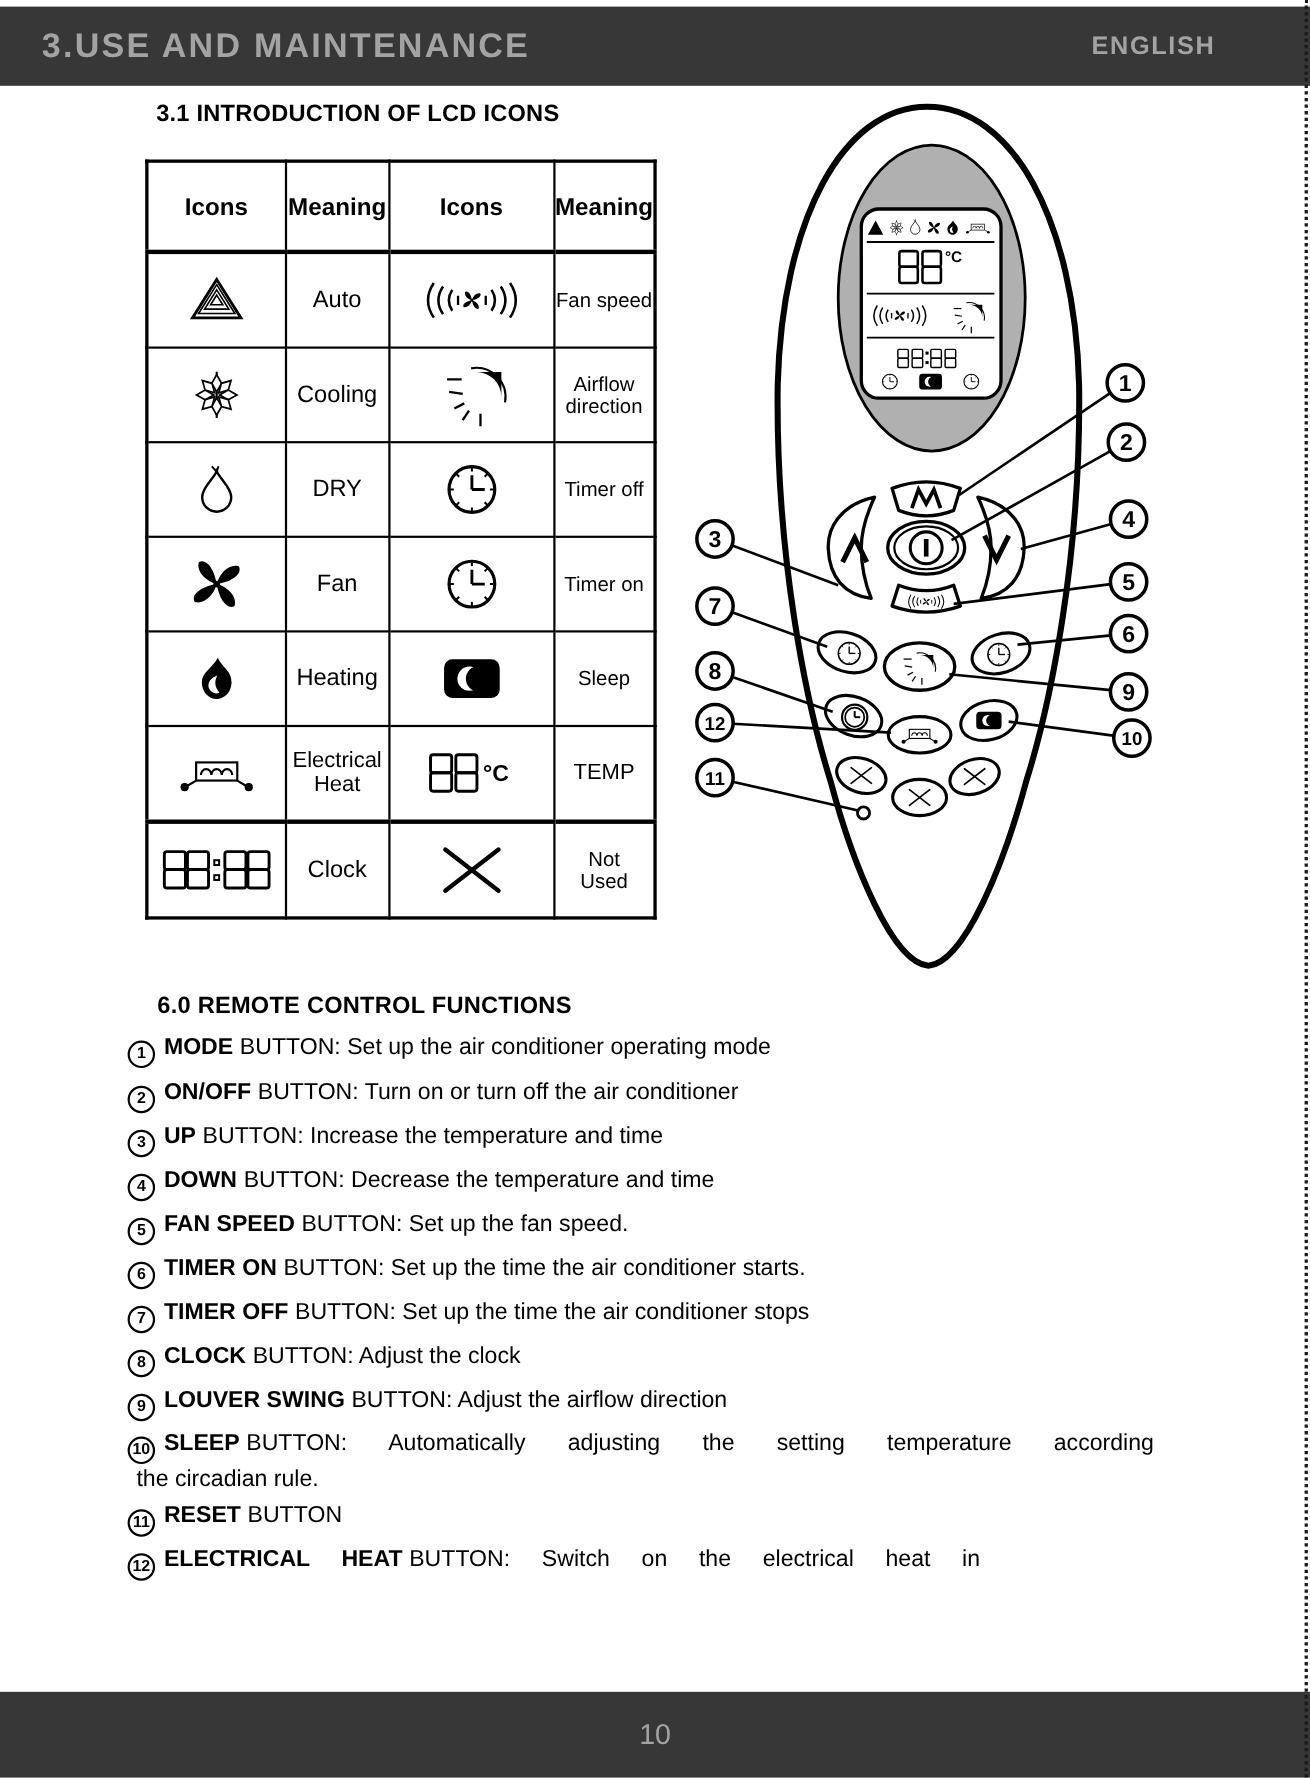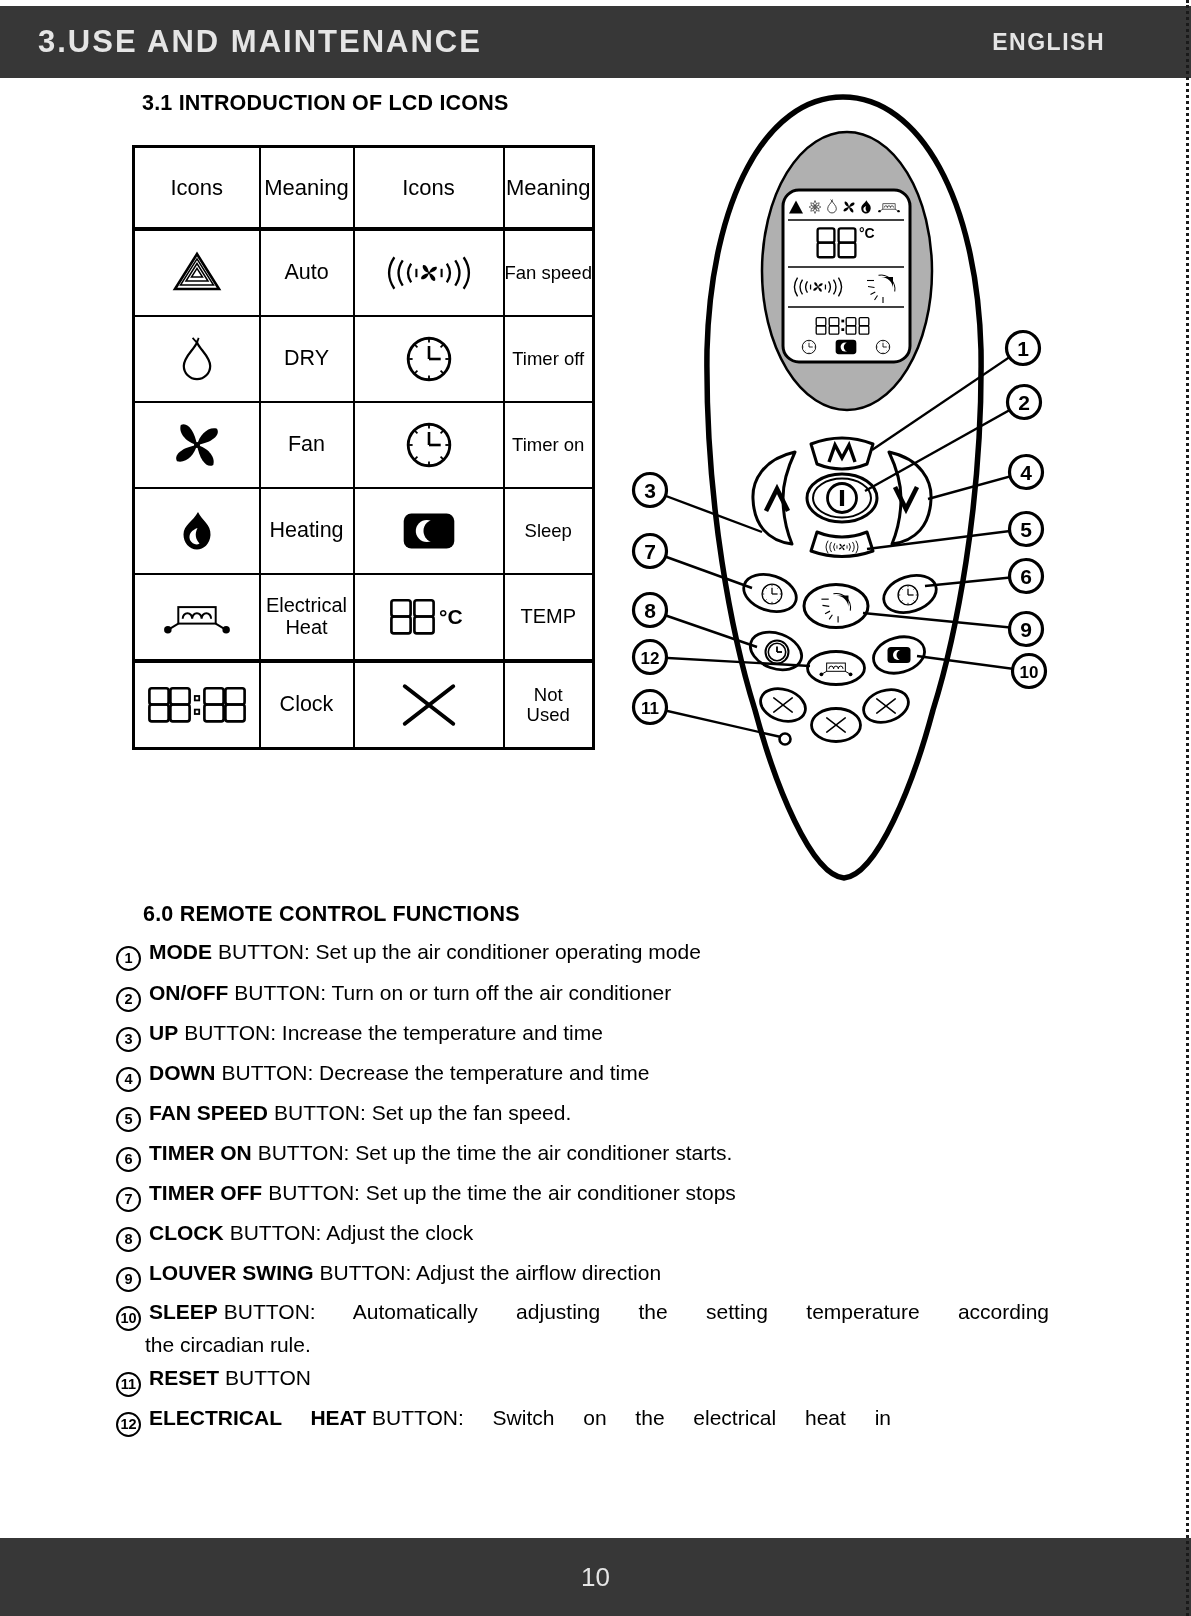--- a/index.html
+++ b/index.html
@@ -1,58 +1,58 @@
 <!DOCTYPE html>
 <html><head>
 <meta charset="utf-8">
 <style>
   html,body{margin:0;padding:0;background:#fff;}
   body{width:1191px;height:1616px;position:relative;overflow:hidden;
        font-family:"Liberation Sans",sans-serif;color:#000;}
-  .bar{position:absolute;left:0;width:100%;background:#373737;color:#e5e5e5;}
+  .bar{position:absolute;left:0;width:100%;background:#373737;color:#a3a3a3;}
   #header-bar{top:6px;height:72px;}
   #header-bar .title{position:absolute;left:38px;top:50%;transform:translateY(-50%);
        font-size:31px;font-weight:bold;letter-spacing:2px;}
   #header-bar .lang{position:absolute;right:86px;top:50%;transform:translateY(-50%);
        font-size:23px;font-weight:bold;letter-spacing:1.5px;}
   #footer-bar{top:1538px;height:78px;}
   #footer-bar .pageno{position:absolute;left:0;width:100%;top:50%;transform:translateY(-50%);
        text-align:center;font-size:26px;}
   #edge-dots{position:absolute;top:0;right:2px;height:1616px;width:0;
        border-right:3px dotted #1a1a1a;}
   .h1{position:absolute;font-weight:bold;font-size:21.5px;letter-spacing:0.2px;}
   #s1-heading{left:142px;top:91px;}
   #s2-heading{left:143px;top:902px;}
 
   
   #icon-table{position:absolute;left:132px;top:145px;border-collapse:collapse;table-layout:fixed;}
   #icon-table td,#icon-table th{border:2px solid #000;text-align:center;vertical-align:middle;
        padding:0;white-space:pre;line-height:1.08;}
   #icon-table{border:3px solid #000;}
-  #icon-table th{font-size:22px;font-weight:normal;height:79px;border-bottom:4px solid #000;}
+  #icon-table th{font-size:22px;font-weight:bold;height:79px;border-bottom:4px solid #000;}
   #icon-table td{height:84px;}
   #icon-table tr.last td{border-top:4px solid #000;}
   .mean{font-size:21.5px;}
   .mean4{font-size:18.5px;}
   .cicon{display:block;margin:0 auto;}
 
   
   #remote-fig{position:absolute;left:625px;top:85px;width:440px;height:800px;}
   svg text{font-family:"Liberation Sans",sans-serif;}
 
   
   .fn-item{position:absolute;left:116px;font-size:21px;line-height:28px;white-space:nowrap;}
   .fn-num{display:inline-block;box-sizing:border-box;width:25px;height:25px;border:2.6px solid #000;
        border-radius:50%;text-align:center;font-weight:bold;font-size:14.5px;line-height:20px;
        vertical-align:-4px;margin-right:8px;}
   .fn-key{font-weight:bold;}
   .fn-text{margin-left:6px;margin-top:33px;}
   .fn-just{display:inline-block;vertical-align:top;text-align:justify;text-align-last:justify;
        white-space:normal;}
-  .fn-line2{margin-left:29px;white-space:nowrap;}
+  .fn-line2{margin-left:8px;white-space:nowrap;}
   .defs-holder{position:absolute;width:0;height:0;overflow:hidden;}
 </style>
 </head>
 <body>
 
 <svg class="defs-holder" aria-hidden="true">
   <defs>
     <g id="icoAuto" fill="none" stroke="#000">
       <polygon points="0,-19 22,16 -22,16" stroke-width="2.6"></polygon>
       <polygon points="0,-14.2 16.5,12 -16.5,12" stroke-width="1.5"></polygon>
@@ -178,20 +178,31 @@
             <use href="#icoAuto"></use>
           </svg></td>
     <td class="mean">Auto</td>
     <td><svg class="cicon" width="140" height="74" viewBox="-70 -37 140 74">
             <use href="#icoFanSpeed" transform="scale(1.05)"></use>
           </svg></td>
     <td class="mean4">Fan speed</td>
   </tr>
   <tr>
     <td><svg class="cicon" width="110" height="74" viewBox="-55 -37 110 74">
+            <use href="#icoSnow" transform="scale(1.05)"></use>
+          </svg></td>
+    <td class="mean">Cooling</td>
+    <td><svg class="cicon" width="140" height="74" viewBox="-70 -37 140 74">
+            <use href="#icoAirflow" transform="translate(4,2) scale(0.95)"></use>
+          </svg></td>
+    <td class="mean4">Airflow
+direction</td>
+  </tr>
+  <tr>
+    <td><svg class="cicon" width="110" height="74" viewBox="-55 -37 110 74">
             <use href="#icoDrop" transform="translate(0,2) scale(1.1)"></use>
           </svg></td>
     <td class="mean">DRY</td>
     <td><svg class="cicon" width="140" height="74" viewBox="-70 -37 140 74">
             <use href="#icoClock" transform="scale(1.3)"></use>
           </svg></td>
     <td class="mean4">Timer off</td>
   </tr>
   <tr>
     <td><svg class="cicon" width="110" height="74" viewBox="-55 -37 110 74">

